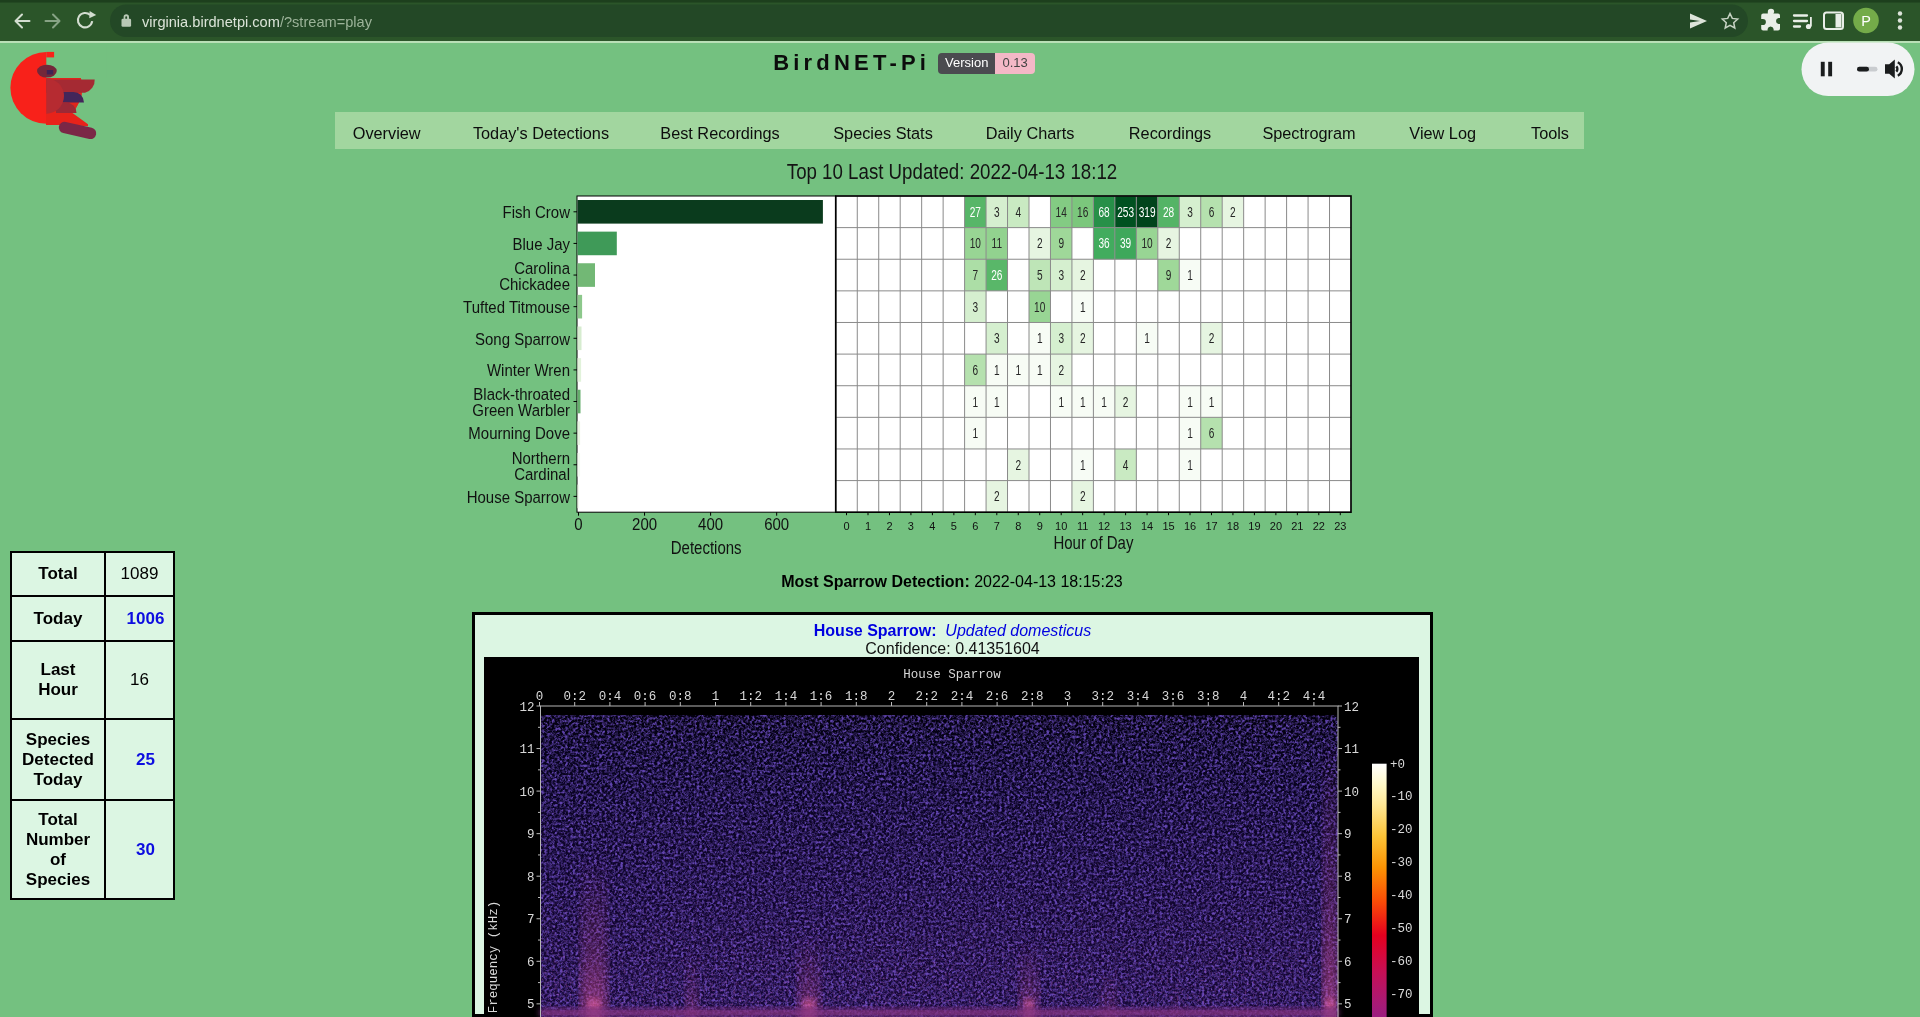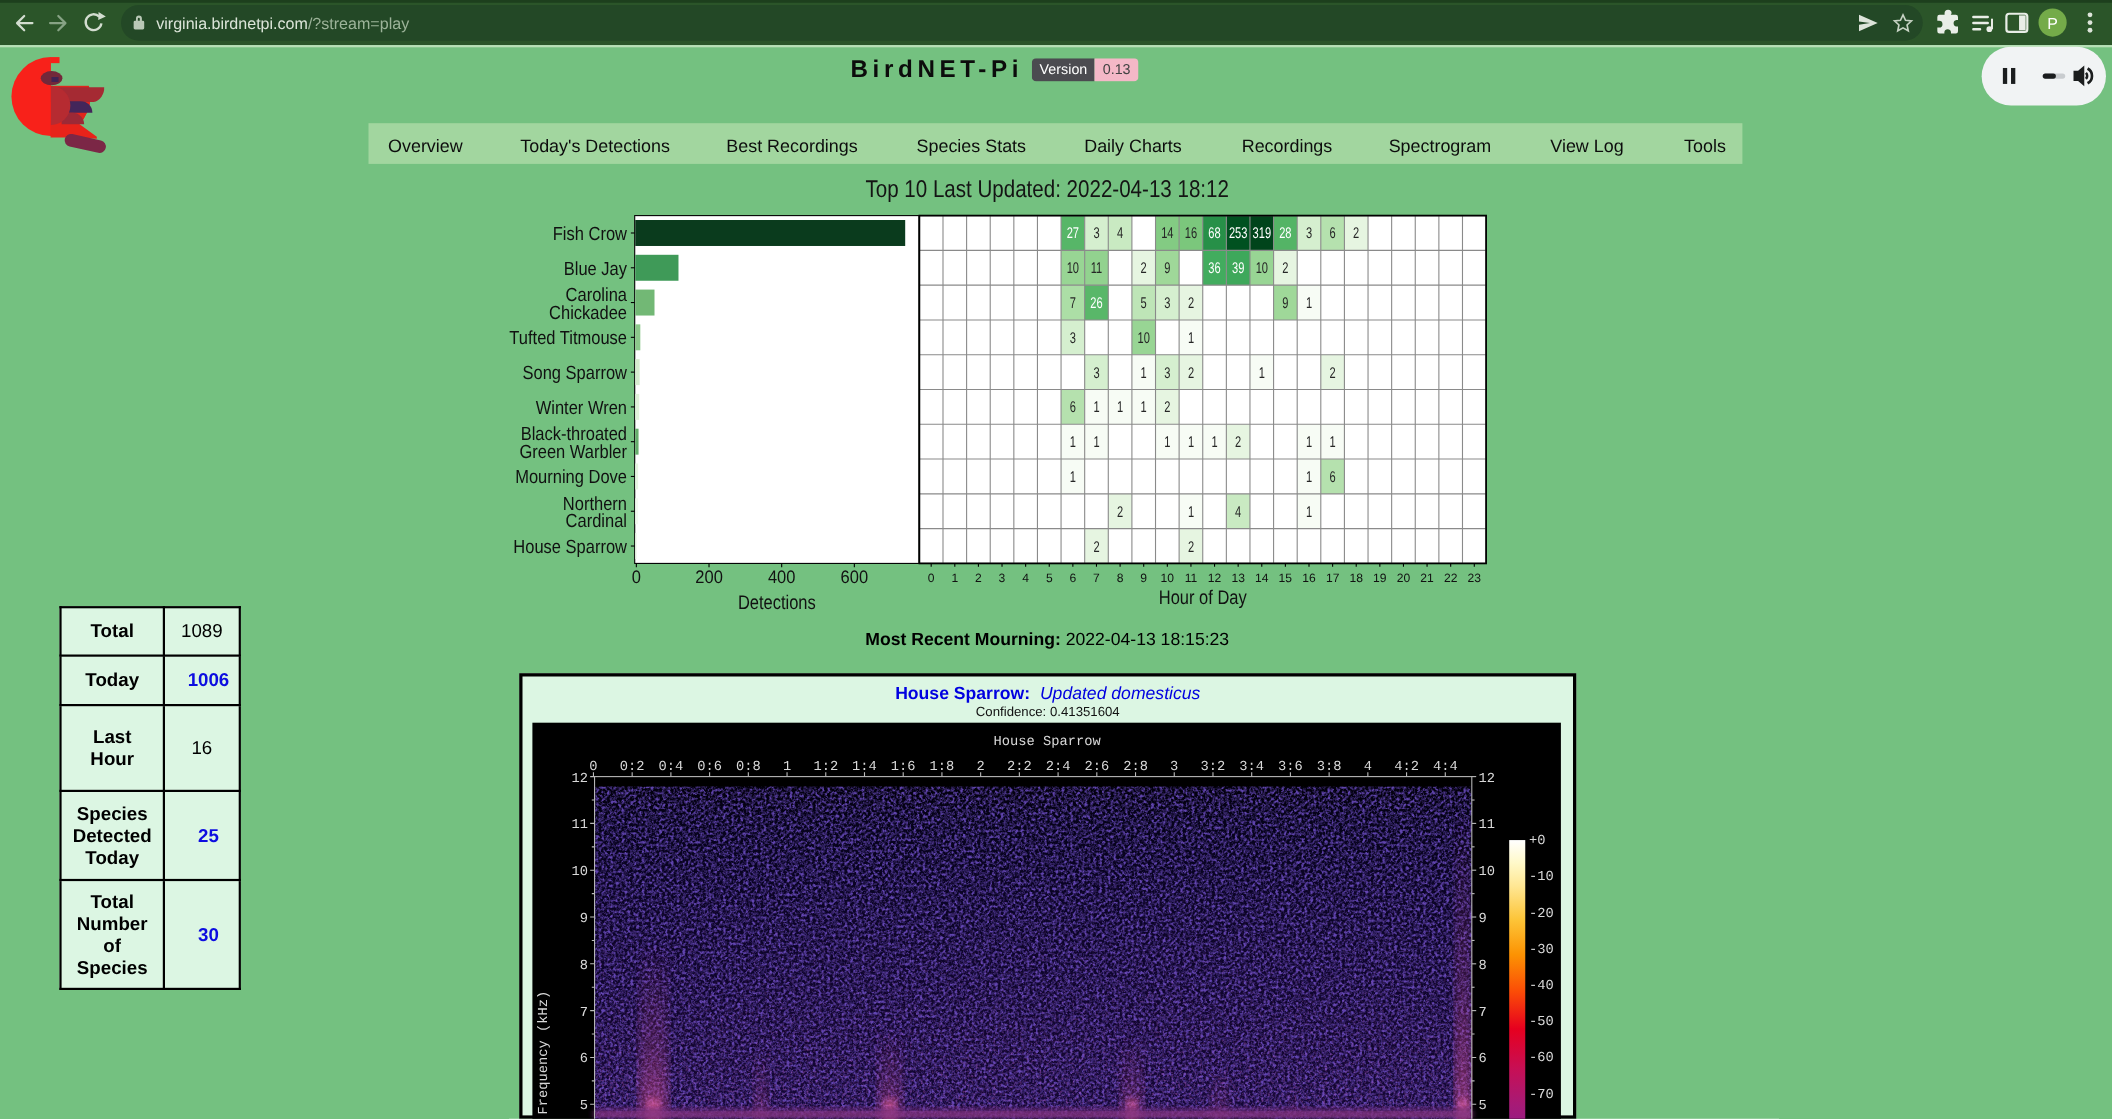--- a/index.html
+++ b/index.html
@@ -5,28 +5,28 @@
 html,body { width:1920px; height:1017px; overflow:hidden; font-family:"Liberation Sans", sans-serif; }
 #page { position:absolute; left:0; top:41px; width:1920px; height:976px; background:#74c180; }
 #hdr { position:absolute; left:0; top:9px; width:1808px; text-align:center; }
 #hdr .t { font-size:22px; font-weight:bold; letter-spacing:4.2px; color:#0c0c0c; vertical-align:middle; }
 #hdr .badge { display:inline-block; vertical-align:middle; margin-left:8px; font-size:13px; border-radius:4px; overflow:hidden; }
 #hdr .badge .v1 { background:#4b4b50; color:#fff; padding:2.5px 7px 3.5px; display:inline-block; }
 #hdr .badge .v2 { background:#f4b8c7; color:#434343; padding:2.5px 7px 3.5px; display:inline-block; }
 #nav { position:absolute; left:335px; top:71px; width:1249px; height:37px; background:#a2d69f; }
 #nav span { position:absolute; top:12px; transform:translateX(-50%); font-size:16.3px; color:#0d0d0d; white-space:nowrap; }
 #charttitle { position:absolute; left:0; top:120px; width:1904px; text-align:center; font-size:18.7px; color:#141414; transform:scaleY(1.18); }
-#summary { position:absolute; left:10px; top:510px; width:165px; border-collapse:collapse; background:#dcf6e3; table-layout:fixed;margin-left:44px; }
+#summary { position:absolute; left:10px; top:510px; width:165px; border-collapse:collapse; background:#dcf6e3; table-layout:fixed; }
 #summary td { border:2px solid #000; text-align:center; font-size:17px; color:#000; padding:2px; }
 #summary td.l { width:94px; font-weight:bold; }
 #summary td.b { font-weight:bold; color:#0d0de0;padding-left:14px; }
 #recent { position:absolute; left:0; top:532px; width:1904px; text-align:center; font-size:16px; color:#000; }
 #detbox { position:absolute; left:472px; top:571px; width:961px; height:405px; background:#dcf6e3; border:3px solid #000; text-align:center; }
 #detbox .l1 { margin-top:7px; font-size:16px; color:#0000e0; }
-#detbox .l2 { font-size:12px; color:#111; }
+#detbox .l2 { font-size:16px; color:#111; }
 </style></head>
 <body>
 <div id="chrome">
 <svg width="1920" height="41" style="position:absolute;left:0;top:0">
 <rect width="1920" height="41" fill="#2b5529"></rect>
 <rect width="1920" height="2.5" fill="#1d3f1d"></rect>
 <rect x="110" y="4.5" width="1638" height="32.5" rx="16.2" fill="#234826"></rect>
 <g stroke="#d3ddd0" stroke-width="2" fill="none" stroke-linecap="round" stroke-linejoin="round">
  <path d="M22,14.5 L15.5,21 L22,27.5 M16,21 H29.5"></path>
 </g>
@@ -369,21 +369,21 @@
 <tr style="height:81px">
           <td class="l">Species<br>Detected<br>Today</td>
           <td class="b">25</td>
         </tr>
 <tr style="height:99px">
           <td class="l">Total<br>Number<br>of<br>Species</td>
           <td class="b">30</td>
         </tr>
 </tbody>
     </table>
-<div id="recent"><b>Most Recent Mourning:</b> 2022-04-13 18:15:23</div>
+<div id="recent"><b>Most Sparrow Detection:</b> 2022-04-13 18:15:23</div>
 <div id="detbox">
   <div class="l1"><b>House Sparrow:</b> &nbsp;<i>Updated domesticus</i></div>
   <div class="l2">Confidence: 0.41351604</div>
 </div>
 <svg width="935" height="360" style="position:absolute;left:484px;top:616px;background:#000">
 <defs>
 <linearGradient id="specbase" x1="0" y1="0" x2="0" y2="1">
  <stop offset="0" stop-color="#03010e"></stop>
  <stop offset="0.1" stop-color="#06031a"></stop>
  <stop offset="0.3" stop-color="#0a0424"></stop>

